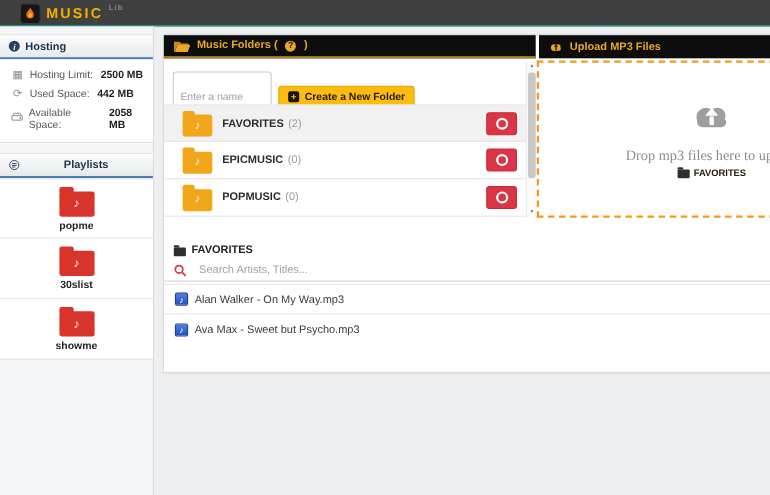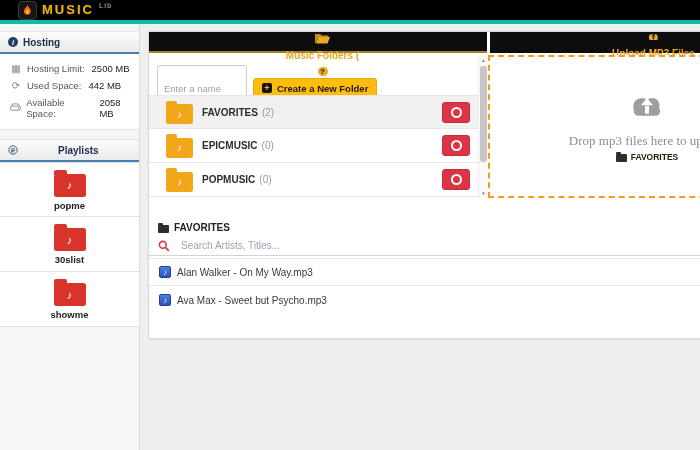--- a/index.html
+++ b/index.html
@@ -3,53 +3,53 @@
 <meta charset="utf-8">
 <style>
   html,body{margin:0;padding:0;overflow:hidden;}
   body{
     width:700px;height:450px;position:relative;
     background:#edeff1;
     font-family:"Liberation Sans",sans-serif;
     -webkit-font-smoothing:antialiased;
   }
   
-  .topbar{position:absolute;left:0;top:0;width:700px;height:24px;background:#000000;
-    display:flex;align-items:center;padding-left:18px;box-sizing:border-box;border-bottom:4px solid #14b8a6;}
+  .topbar{position:absolute;left:0;top:0;width:700px;height:24px;background:#404040;
+    display:flex;align-items:center;padding-left:18px;box-sizing:border-box;border-bottom:1px solid #14b8a6;}
   .logo{display:flex;align-items:flex-start;gap:5px;}
   .logo-badge{width:17px;height:17px;background:#161616;border:1px solid #3a3a3a;border-radius:4px;
     display:flex;align-items:center;justify-content:center;margin-top:1px;}
   .logo-word{color:#e8b10c;font-weight:bold;font-size:13px;letter-spacing:2px;line-height:19px;
     text-shadow:0 0 1px #6e4a00;}
   .logo-suffix{color:#8a8a8a;font-size:7px;font-weight:bold;margin-top:2px;letter-spacing:1px;}
   
   .sidebar{position:absolute;left:0;top:24px;width:140px;height:426px;background:#f5f6f8;
     border-right:1px solid #d8dade;box-sizing:border-box;}
   .side-header{height:20px;background:linear-gradient(#fdfdfd,#e7e9eb);border-top:1px solid #e5e5e5;
     border-bottom:2px solid #4a7fb5;display:flex;align-items:center;gap:5px;padding-left:8px;
     font-size:10px;font-weight:bold;color:#1c2e4a;}
   .hosting-block{margin-top:7px;}
   .hosting-list{background:#fff;padding:6px 0 7px 0;border-bottom:1px solid #e2e2e2;}
   .host-item{display:flex;align-items:center;gap:5px;padding:3px 4px 3px 10px;font-size:9.5px;color:#555;}
   .host-item .hi-icon{width:12px;text-align:center;color:#8a8a8a;font-size:10px;line-height:10px;}
-  .host-val{font-weight:normal;color:#1d1d1d;margin-left:2px;}
+  .host-val{font-weight:bold;color:#1d1d1d;margin-left:2px;}
   .playlists-header{margin-top:9px;gap:40px;}
   .playlist-cell{height:55px;background:#fff;border-bottom:1px solid #e0e0e0;box-sizing:border-box;
     display:flex;flex-direction:column;align-items:center;justify-content:center;gap:3px;cursor:pointer;}
   .redfolder{position:relative;width:32px;height:23px;background:#d8342c;border-radius:2.5px;
     display:flex;align-items:center;justify-content:center;color:#fff;font-size:11px;margin-top:5px;}
   .redfolder::before{content:"";position:absolute;top:-4px;left:0;width:13px;height:5px;background:#d8342c;border-radius:2px 2px 0 0;}
   .playlist-name{font-size:9.5px;font-weight:bold;color:#222;}
   .info-circle{width:10px;height:10px;border-radius:50%;background:#24415e;color:#fff;font-size:7.5px;
     font-weight:bold;display:flex;align-items:center;justify-content:center;font-style:italic;}
   
   .card{position:absolute;left:148px;top:31px;width:660px;height:308px;background:#fff;
     border:1px solid #d5d8dc;box-sizing:border-box;box-shadow:0 1px 2px rgba(0,0,0,.06);}
   .panel-header{position:absolute;top:0;height:21px;background:#0d0d0d;display:flex;align-items:center;
-    gap:6px;padding-left:9px;box-sizing:border-box;color:#e9a825;font-size:10px;font-weight:bold;flex-direction:column;}
+    gap:6px;padding-left:9px;box-sizing:border-box;color:#e9a825;font-size:10px;font-weight:bold;}
   .ph-folders{left:0;width:338px;border-bottom:2px solid #a3802a;}
   .ph-upload{left:341px;width:318px;}
   .q-circle{width:10px;height:10px;border-radius:50%;background:#e9a825;color:#14110a;font-size:8px;
     font-weight:bold;display:inline-flex;align-items:center;justify-content:center;margin:0 1px;cursor:pointer;}
   
   .folder-form{position:absolute;left:8px;top:33px;display:flex;gap:6px;align-items:center;}
   .name-input{width:76px;height:16px;border:1px solid #c9ccd1;border-radius:3px;font-size:9.5px;
     padding:14px 6px;color:#333;outline:none;font-family:"Liberation Sans",sans-serif;}
   .name-input::placeholder{color:#9aa0a6;}
   .create-btn{height:21px;background:#fdbc0e;border:1px solid #e9a90a;border-radius:3px;display:flex;

